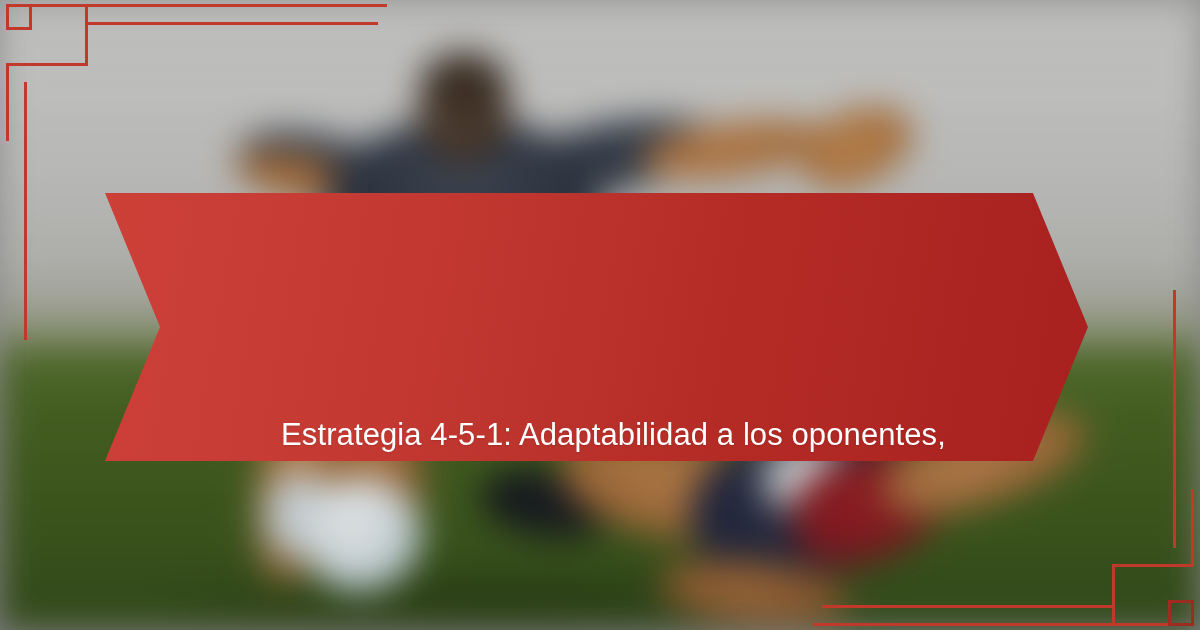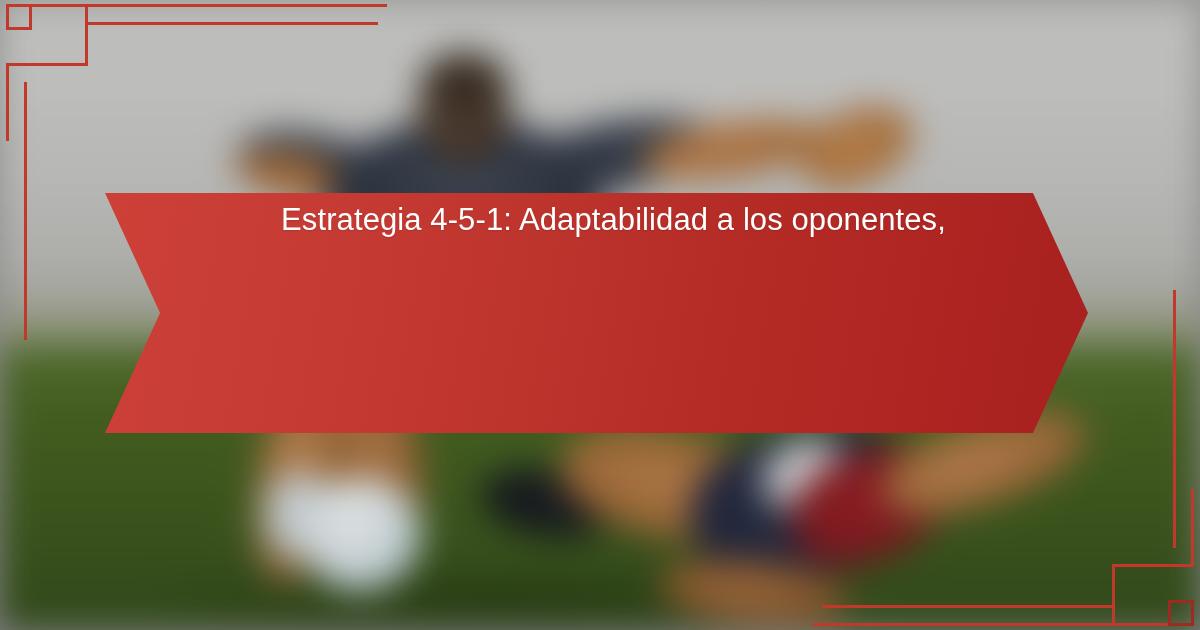--- a/index.html
+++ b/index.html
@@ -255,26 +255,26 @@
   .c-br-h3 { right: 6px;  bottom: 63px; width: 82px;  height: 3px; background: #9c2b20; }
   .c-br-v2 { right: 6px;  bottom: 63px; width: 3px;   height: 78px; background: #9c2b20; }
   .c-br-v3 { right: 24px; bottom: 82px; width: 3px;   height: 258px; background: #9c2b20; }
 
   
   .ribbon {
     position: absolute;
     left: 105px;
     top: 193px;
     width: 983px;
-    height: 240px;
+    height: 268px;
     background: linear-gradient(100deg, #cc4038 0%, #c43a33 28%, #b52c26 62%, #a8201f 100%);
     -webkit-clip-path: polygon(0% 0%, 94.4% 0%, 100% 50%, 94.4% 100%, 0% 100%, 5.6% 50%);
     clip-path: polygon(0% 0%, 94.4% 0%, 100% 50%, 94.4% 100%, 0% 100%, 5.6% 50%);
     display: flex;
-    align-items: flex-start;
+    align-items: flex-end;
     justify-content: center;
   }
 
   .ribbon-text {
     width: 800px;
     text-align: center;
     color: #ffffff;
     font-size: 31px;
     line-height: 1.72;
     font-weight: 400;

